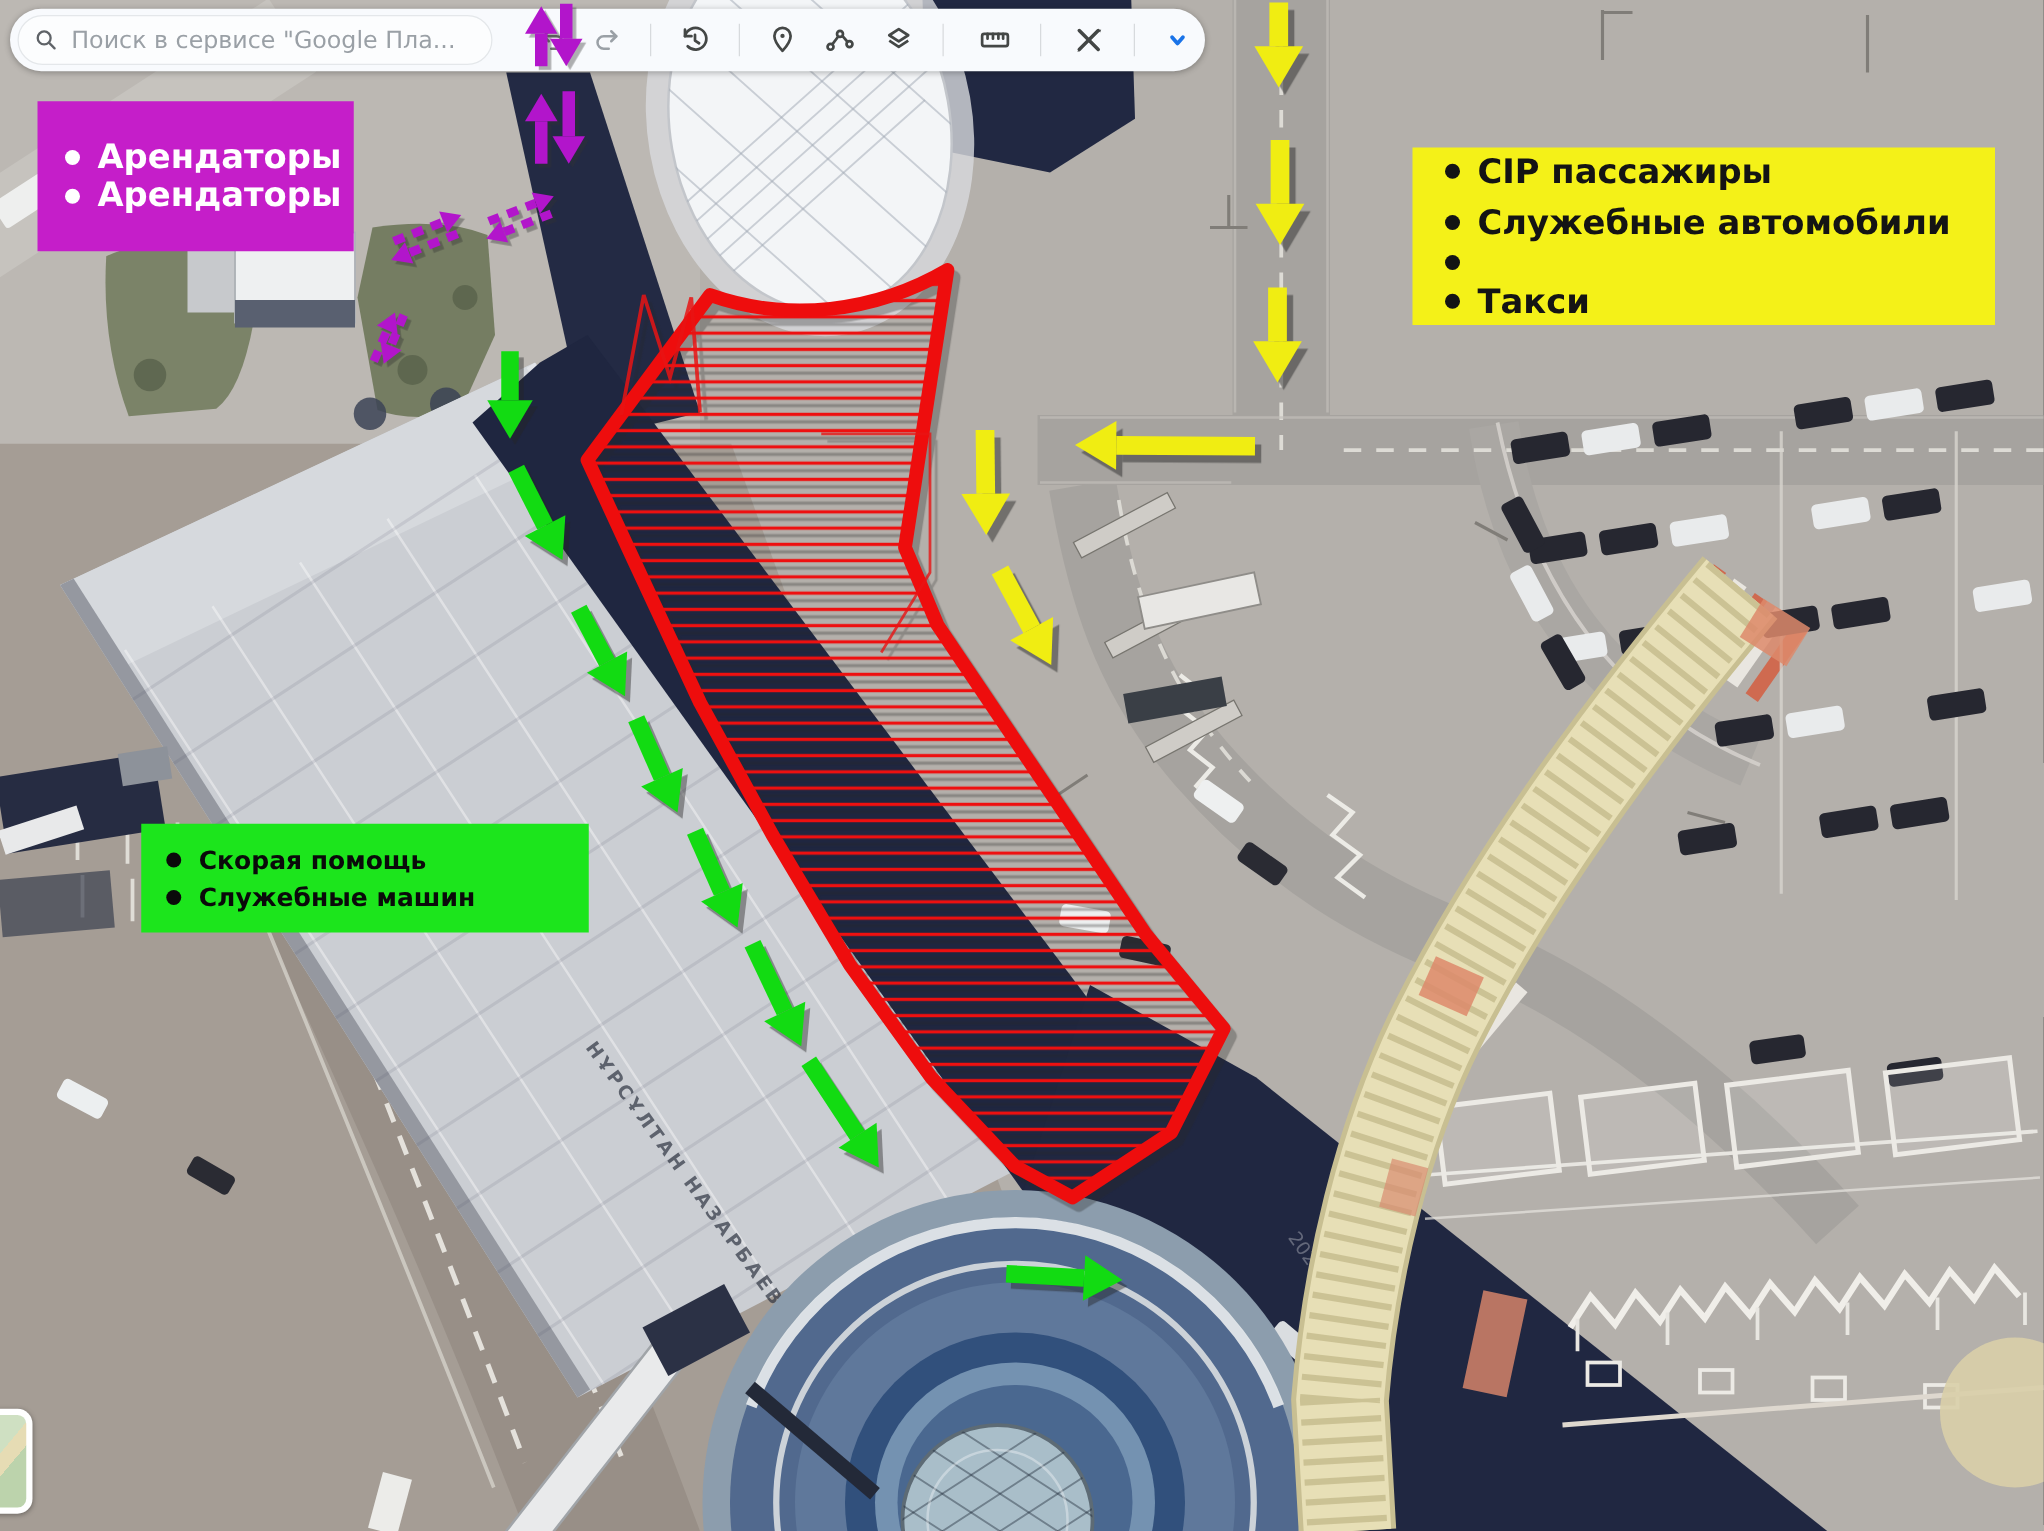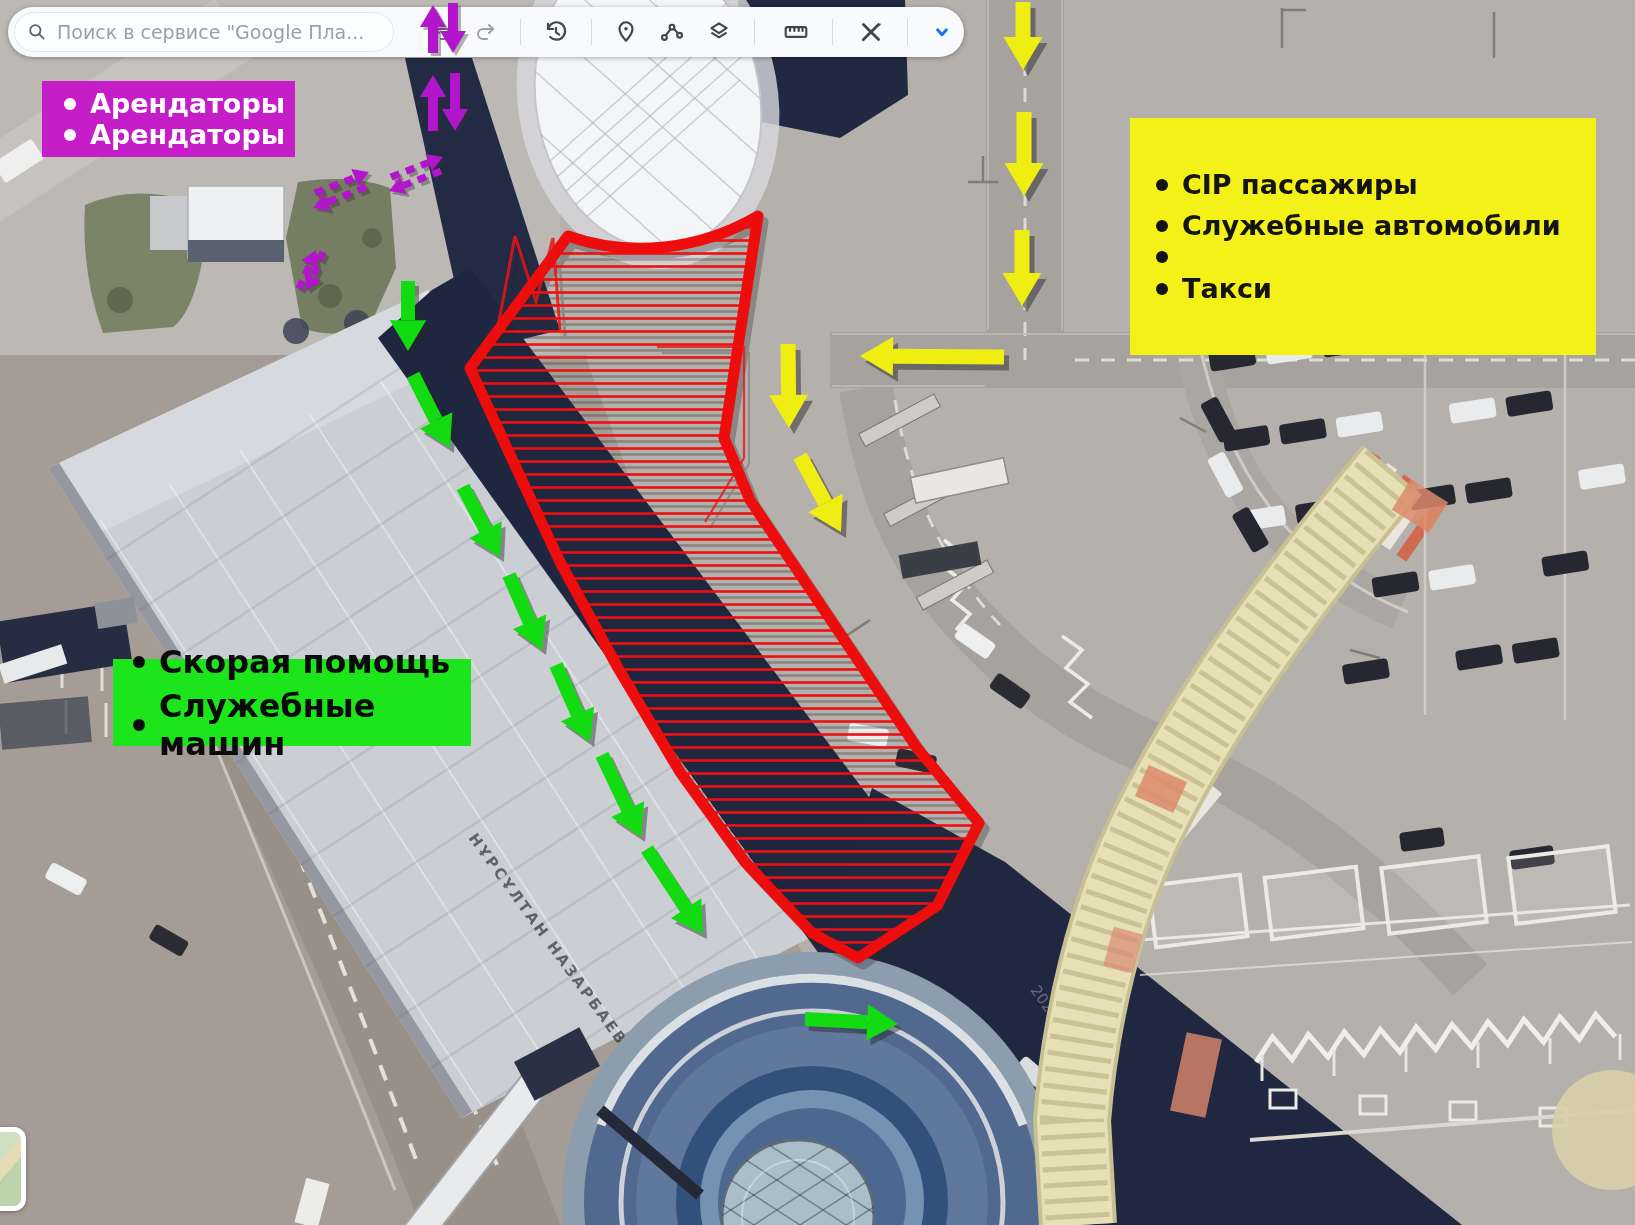--- a/index.html
+++ b/index.html
@@ -18,23 +18,23 @@
   .searchbox .ph{font-size:19px;color:#9aa0a6;white-space:nowrap;overflow:hidden;text-overflow:ellipsis;}
   .tbtn{position:absolute;top:8px;width:34px;height:34px;border:none;background:transparent;
         padding:0;display:flex;align-items:center;justify-content:center;cursor:pointer;}
   .sep{position:absolute;top:12px;width:1px;height:26px;background:#d7dadd;}
 
   
   .legend{position:absolute;display:flex;flex-direction:column;justify-content:center;
           font-weight:700;z-index:25;box-sizing:border-box;}
   .legend .row{display:flex;align-items:center;gap:14px;}
   .dot{width:12px;height:12px;border-radius:50%;background:currentColor;flex:none;}
-  #legend-tenants{left:42px;top:81px;width:253px;height:76px;font-size:27px;gap:0;padding-left:22px;}
-  #legend-cip{left:1130px;top:118px;width:466px;height:237px;font-size:27px;gap:10px;padding-left:26px;}
-  #legend-emergency{left:113px;top:659px;width:358px;height:87px;font-size:32px;gap:6px;padding-left:20px;}
+  #legend-tenants{left:30px;top:81px;width:253px;height:120px;font-size:27px;gap:0;padding-left:22px;}
+  #legend-cip{left:1130px;top:118px;width:466px;height:142px;font-size:27px;gap:10px;padding-left:26px;}
+  #legend-emergency{left:113px;top:659px;width:358px;height:87px;font-size:20px;gap:6px;padding-left:20px;}
 
   
   .mapthumb{position:absolute;left:-26px;top:1127px;width:52px;height:84px;background:#fff;
             border-radius:12px;box-shadow:0 1px 4px rgba(0,0,0,.35);z-index:20;overflow:hidden;padding:5px;box-sizing:border-box;}
   .mapthumb .thumb{width:100%;height:100%;border-radius:7px;
             background:linear-gradient(130deg,#cfe0c2 0 45%,#e6dcb4 45% 60%,#bcd3ac 60% 100%);}
 
   
   .arr-y{filter:drop-shadow(5px 6px 0 rgba(45,45,45,.50));}
   .arr-g{filter:drop-shadow(4px 5px 0 rgba(35,35,35,.42));}

